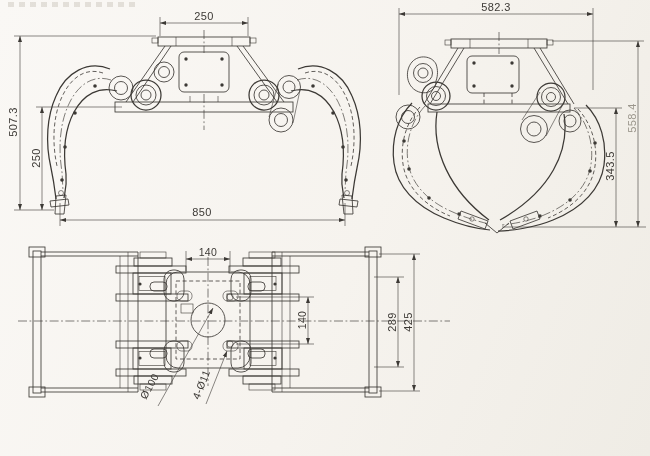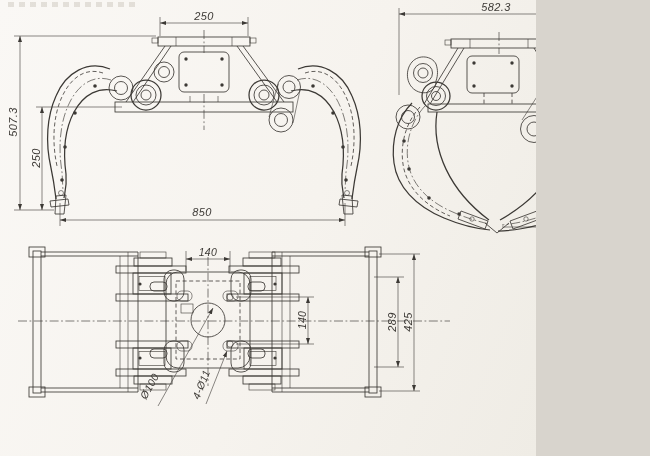--- a/index.html
+++ b/index.html
@@ -1,19 +1,18 @@
 <!DOCTYPE html>
 <html><head>
 <meta charset="utf-8">
 <style>
   html,body{margin:0;padding:0;background:#d8d4cd;}
   .sheet{
-    position:relative;width:536px;height:456px;overflow:hidden;
+    position:relative;width:650px;height:456px;overflow:hidden;
     background:linear-gradient(112deg,#faf8f5 0%,#f6f3ee 55%,#efece5 100%);
-    font-style:italic;
   }
   .smudge{
     position:absolute;left:8px;top:2px;width:130px;height:5px;opacity:.35;
     background:repeating-linear-gradient(90deg,#b9b2a6 0 6px,transparent 6px 11px);
   }
   svg{position:absolute;left:0;top:0;}
   svg *{stroke:#3c3935;fill:none;stroke-width:1;}
   .ol{stroke-width:1.25;}
   .ml{stroke-width:.85;}
   .tl{stroke-width:.6;}

